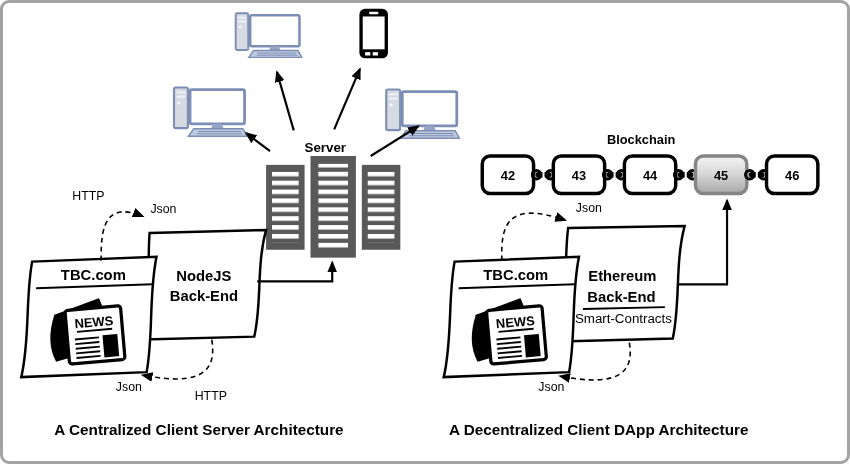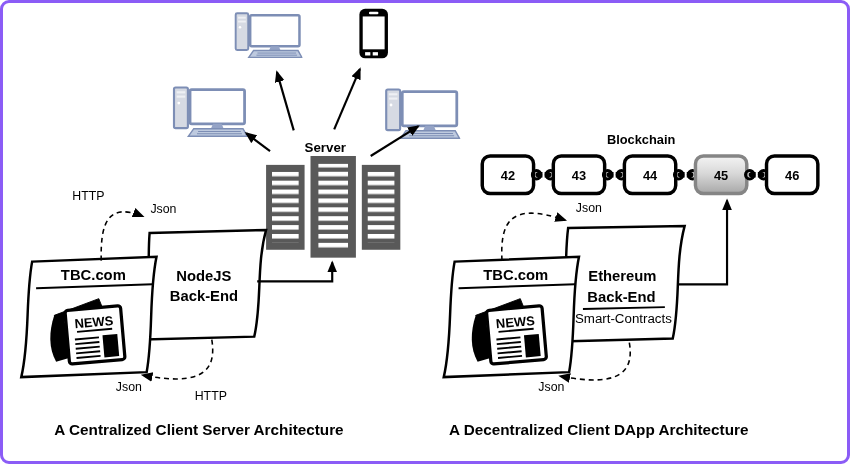--- a/index.html
+++ b/index.html
@@ -1,19 +1,19 @@
 <!DOCTYPE html>
 <html><head>
 <meta charset="utf-8">
 <style>
   html,body { margin:0; padding:0; background:#ffffff; }
   .frame {
     position:relative;
     width:844px; height:458px;
-    border:3px solid #8b5cf6;
+    border:3px solid #a3a3a3;
     border-radius:9px;
     background:#fff;
     overflow:hidden;
   }
   svg { display:block; font-family:"Liberation Sans", sans-serif; }
   text { fill:#000; }
   .lbl      { font-size:12.5px; }
   .lbl-b    { font-size:13.5px; font-weight:bold; }
   .chain-lb { font-size:13px;   font-weight:bold; }
   .page-t   { font-size:15px;   font-weight:bold; }

